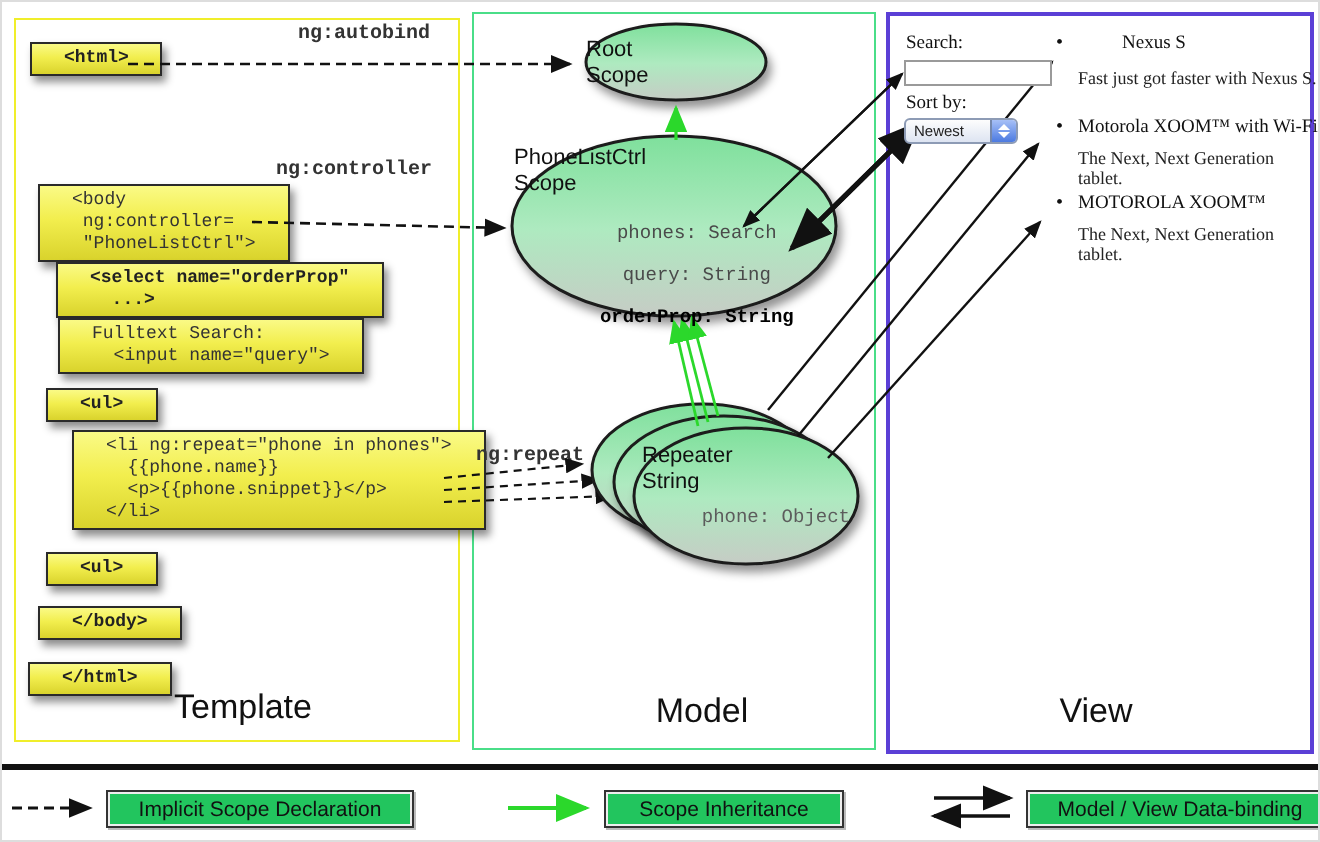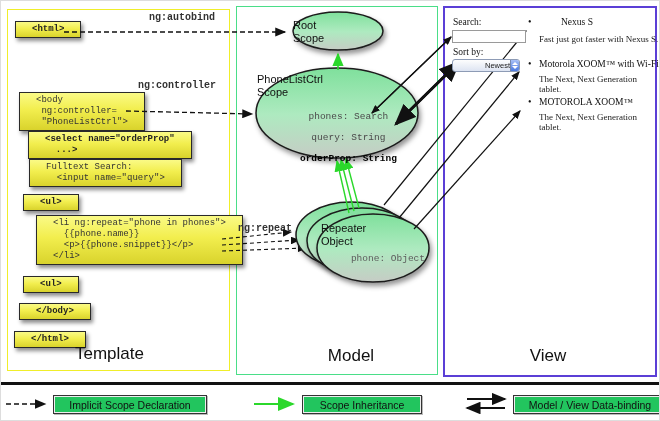--- a/index.html
+++ b/index.html
@@ -19,23 +19,23 @@
   
   .scope-title{position:absolute;font-size:11px;line-height:12.5px;
                color:#101010;white-space:pre;}
   .scope-props{position:absolute;text-align:center;font-family:"Liberation Mono",monospace;
                font-size:9.5px;line-height:10.5px;color:#4a4a4a;white-space:pre;}
   .scope-props .bold{font-weight:bold;color:#000;}
   
   .v-label{position:absolute;font-family:"Liberation Serif",serif;font-size:9.5px;color:#111;}
   .v-input{position:absolute;width:68px;height:11px;border:1px solid #9a9a9a;background:#fff;
            font-size:8px;padding:0 2px;}
-  .v-select{position:absolute;width:68px;height:13px;border:1px solid #8d9bb5;border-radius:3px;
+  .v-select{position:absolute;width:57px;height:13px;border:1px solid #8d9bb5;border-radius:3px;
             background:linear-gradient(180deg,#fdfdfd,#dde4f2);display:flex;align-items:center;
-            box-sizing:border-box;overflow:hidden;padding-left:28px;}
+            box-sizing:border-box;overflow:hidden;}
   .v-select .txt{font-family:"Liberation Sans",sans-serif;font-size:7.5px;color:#222;
                  padding-left:4px;flex:1;}
   .v-stepper{width:12px;height:100%;background:linear-gradient(180deg,#a7c0f7,#4c7ae0);
              border-left:1px solid #7588ad;display:flex;flex-direction:column;
              align-items:center;justify-content:center;gap:1px;}
   .tri-up{width:0;height:0;border-left:3px solid transparent;border-right:3px solid transparent;
           border-bottom:3px solid #fff;}
   .tri-down{width:0;height:0;border-left:3px solid transparent;border-right:3px solid transparent;
             border-top:3px solid #fff;}
   .v-item-title{position:absolute;font-family:"Liberation Serif",serif;font-size:9.5px;color:#111;}
@@ -133,21 +133,21 @@
   <div class="scope-title" style="left:292px;top:18px;width:90px;">Root
 Scope</div>
   <div class="scope-title" style="left:256px;top:72px;width:160px;">PhoneListCtrl
 Scope</div>
   <div class="scope-props" style="left:256px;top:100px;width:160px;">
     <span>phones: Search</span><br>
     <span>query: String</span><br>
     <span class="bold">orderProp: String</span>
   </div>
   <div class="scope-title" style="left:320px;top:221px;width:104px;">Repeater
-Object</div>
+String</div>
   <div class="scope-props" style="left:320px;top:253px;width:104px;color:#5c5c5c;text-align:right;">phone: Object</div>
 
   <div class="v-label" style="left:452px;top:16px;">Search:</div>
   <input class="v-input" type="text" style="left: 451px; top: 29px;" value="">
   <div class="v-label" style="left:452px;top:46px;">Sort by:</div>
   <div class="v-select" style="left:451px;top:58px;">
     <span class="txt">Newest</span>
     <span class="v-stepper">
       <span class="tri-up"></span>
         <span class="tri-down"></span>
@@ -159,21 +159,21 @@
   <div class="v-item-desc" style="left:538px;top:33px;">Fast just got faster with Nexus S.</div>
 
   <span class="v-bullet" style="left:527px;top:57px;">•</span>
   <div class="v-item-title" style="left:538px;top:58px;">Motorola XOOM™ with Wi-Fi</div>
   <div class="v-item-desc" style="left:538px;top:73px;">The Next, Next Generation tablet.</div>
 
   <span class="v-bullet" style="left:527px;top:95px;">•</span>
   <div class="v-item-title" style="left:538px;top:96px;">MOTOROLA XOOM™</div>
   <div class="v-item-desc" style="left:538px;top:111px;">The Next, Next Generation tablet.</div>
 
-  <div class="col-label" style="left:6px;top:343px;width:205px;">Template</div>
+  <div class="col-label" style="left:18px;top:343px;width:205px;">Template</div>
   <div class="col-label" style="left:235px;top:345px;width:230px;">Model</div>
   <div class="col-label" style="left:442px;top:345px;width:210px;">View</div>
 
   <div class="sep"></div>
   <div class="legend-box" style="left:52px;top:394px;width:140px;">Implicit Scope Declaration</div>
   <div class="legend-box" style="left:301px;top:394px;width:106px;">Scope Inheritance</div>
   <div class="legend-box" style="left:512px;top:394px;width:140px;">Model / View Data-binding</div>
 
 </div>
 

